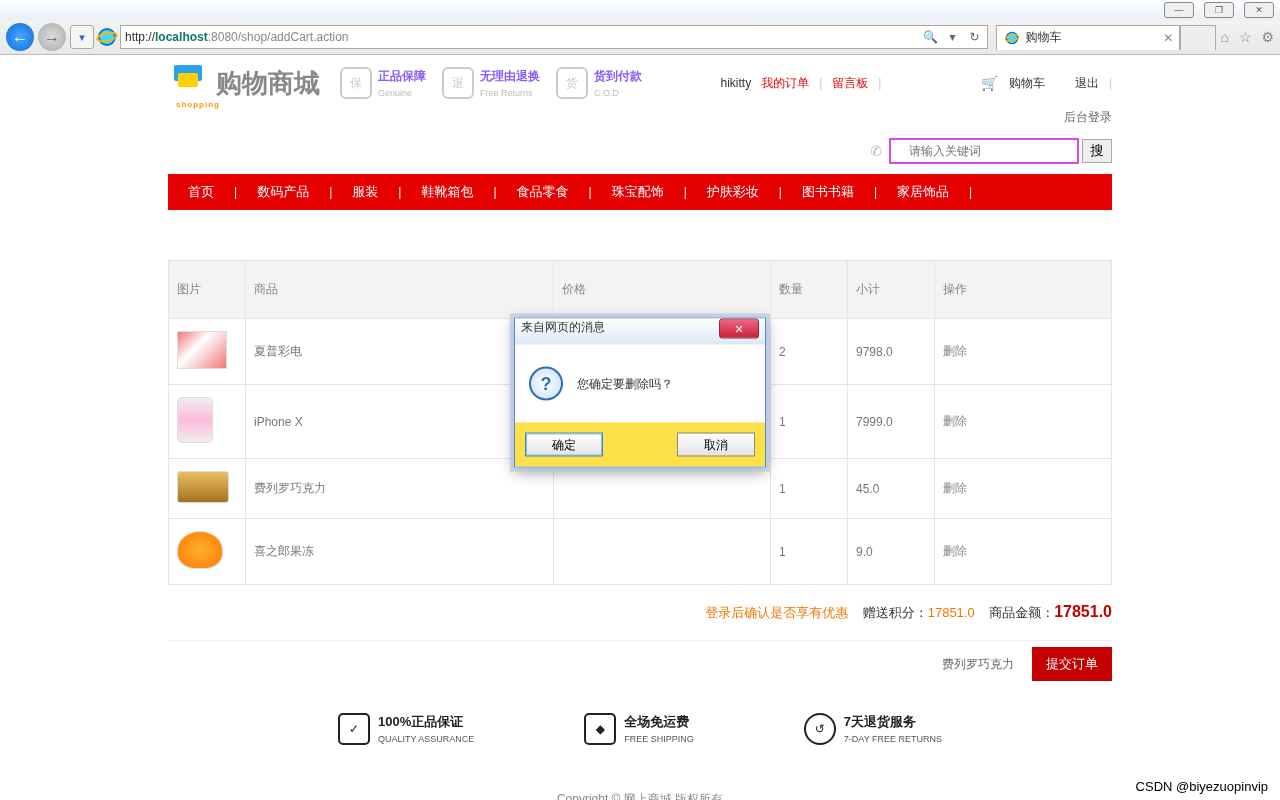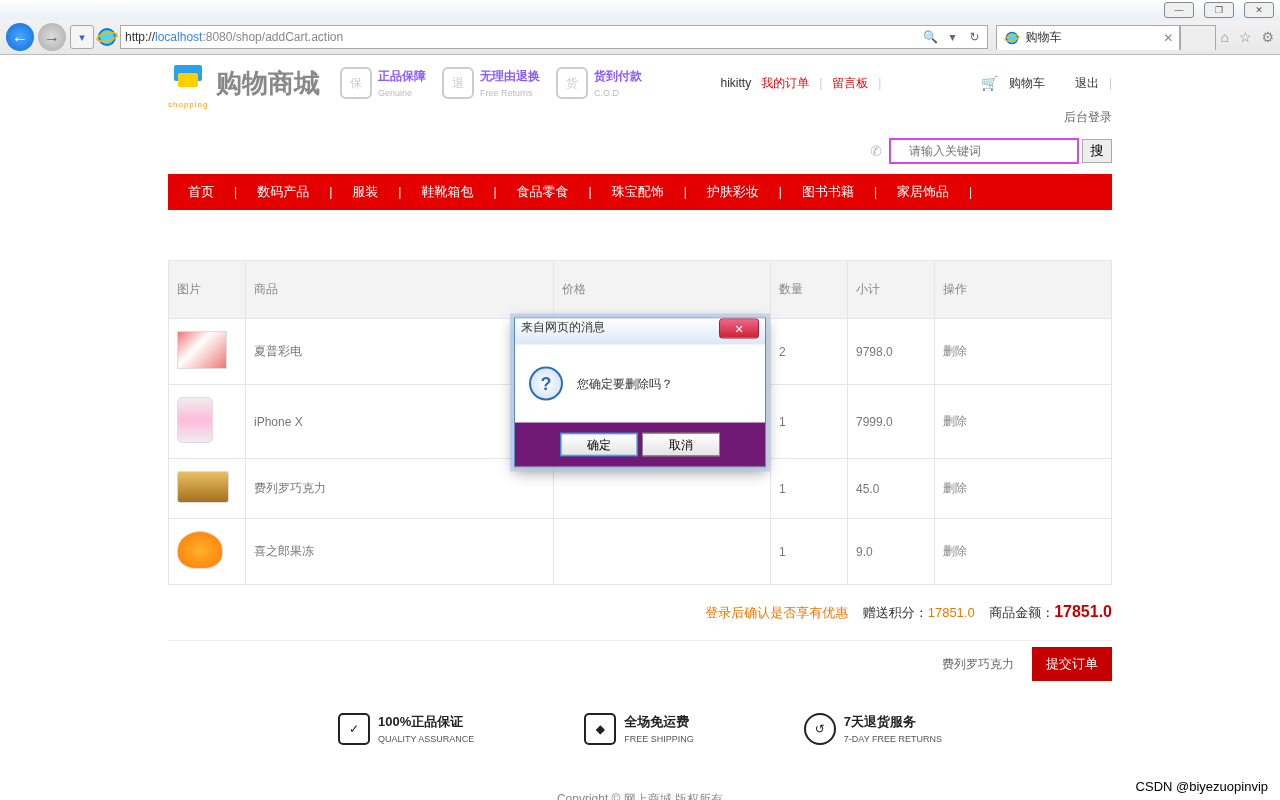--- a/index.html
+++ b/index.html
@@ -7,36 +7,36 @@
 .title-bar{height:20px;background:linear-gradient(#fff,#e8f0f8);display:flex;justify-content:flex-end;align-items:center;padding:0 6px;gap:10px}
 .win-btn{width:28px;height:14px;border:1px solid #888;border-radius:3px;display:flex;align-items:center;justify-content:center;font-size:9px;color:#555;background:#f0f0f0}
 .addr-row{height:34px;display:flex;align-items:center;padding:0 6px;gap:4px}
 .nav-arrow{width:28px;height:28px;border-radius:50%;background:radial-gradient(#4aa8ff,#0b6cd8);color:#fff;display:flex;align-items:center;justify-content:center;font-size:16px}
 .nav-arrow.fwd{background:radial-gradient(#ddd,#aaa);color:#666}
 .sq-btn{width:22px;height:22px;border:1px solid #aaa;border-radius:3px;display:flex;align-items:center;justify-content:center;font-size:11px;color:#36c;background:#f5f5f5}
 .ie-icon{width:18px;height:18px;display:inline-block;background:radial-gradient(#4ad5ff 50%,#0078d7 60%);border-radius:50%;position:relative}
 .ie-icon:before{content:"";position:absolute;width:18px;height:6px;border:2px solid #ffb400;border-radius:50%;top:4px;left:-2px;transform:rotate(-12deg)}
 .url-field{flex:1;height:22px;border:1px solid #aaa;background:#fff;display:flex;align-items:center;padding:0 4px;gap:4px}
 .url-text{flex:1;font-size:12px}
-.url-text .host{font-weight:normal;color:#3b82f6}
+.url-text .host{font-weight:bold;color:#0f766e}
 .url-text .rest{color:#888}
 .url-btn{width:18px;text-align:center;color:#666}
 .tab-strip{display:flex;margin-left:4px}
 .tab{height:24px;min-width:170px;border:1px solid #aaa;border-bottom:none;background:#fff;display:flex;align-items:center;padding:0 6px;gap:4px;font-size:12px;position:relative}
 .tab.empty{min-width:22px;background:#eee}
 .tab .close{margin-left:auto;color:#888}
 .tool-icons{margin-left:auto;display:flex;gap:10px;color:#888;font-size:14px}
 
 .page{width:944px;margin:0 auto;position:relative}
 .topbar{display:flex;align-items:center;padding:10px 0 0}
 .logo{display:flex;align-items:center;gap:8px}
 .logo-mark{position:relative;width:40px;height:36px}
 .logo-mark:before{content:"";position:absolute;top:0;left:6px;width:28px;height:16px;background:#2aa1e8;border-radius:2px}
 .logo-mark:after{content:"";position:absolute;top:8px;left:10px;width:20px;height:14px;background:#ffd000;border-radius:2px}
-.cart-sub{position:absolute;bottom:-8px;left:0;font-size:8px;color:#ff9900;font-weight:normal;letter-spacing:1px}
+.cart-sub{position:absolute;bottom:-8px;left:8px;font-size:8px;color:#ff9900;font-weight:bold;letter-spacing:1px}
 .brand{font-size:26px;font-weight:bold;color:#888}
 .badges{display:flex;gap:16px;margin-left:20px}
 .badge{display:flex;align-items:center;gap:6px;color:#999}
 .badge-ic{width:28px;height:28px;border:2px solid #ccc;border-radius:6px;display:flex;align-items:center;justify-content:center;color:#ccc;font-size:12px}
 .badge-txt b{display:block;color:#8b5cf6;font-size:12px}
 .badge-txt span{font-size:9px;color:#bbb}
 .toplinks{margin-left:auto;display:flex;align-items:center;gap:10px;font-size:12px}
 .toplinks .sep{color:#ccc}
 .red{color:#e50000}
 .cart-ic{color:#e50000;font-size:14px}
@@ -68,21 +68,21 @@
 .feat-ic.round{border-radius:50%}
 .feat-txt b{display:block;font-size:13px}
 .feat-txt span{font-size:9px;color:#555}
 .copyright{text-align:center;color:#888;padding:20px 0}
 
 .dialog-overlay{position:fixed;left:50%;top:50%;transform:translate(-50%,-55%);width:250px;border:1px solid #5a8ac6;box-shadow:0 0 0 4px rgba(180,200,230,.7),0 4px 14px rgba(0,0,0,.4);background:#fff;font-size:12px}
 .dlg-title{height:26px;background:linear-gradient(#fff,#dce7f5);display:flex;align-items:flex-start;padding:0 6px;color:#333}
 .dlg-close{margin-left:auto;width:38px;height:18px;background:linear-gradient(#e68,#c23);color:#fff;border-radius:3px;display:flex;align-items:center;justify-content:center;border:1px solid #923;font-size:11px}
 .dlg-body{padding:22px 14px;display:flex;align-items:center;gap:14px}
 .q-ic{width:30px;height:30px;border:2px solid #2a6db8;border-radius:50%;display:flex;align-items:center;justify-content:center;color:#2a6db8;font-size:18px;font-weight:bold;background:radial-gradient(#fff,#c8ddf5)}
-.dlg-btns{background:#701a75;padding:10px;display:flex;justify-content:center;gap:4px}
+.dlg-btns{background:#fde047;padding:10px;display:flex;justify-content:space-between;gap:4px}
 .dlg-btns button{width:78px;height:24px;border:1px solid #888;background:linear-gradient(#fff,#e4e4e4);font-size:12px}
 .dlg-btns button.primary{border:1px solid #3a8ad8;box-shadow:0 0 0 1px #8bd inset}
 .watermark{position:fixed;bottom:6px;right:12px;color:#000000;font-size:13px}
 </style>
 </head>
 <body>
 
 <div class="browser-chrome">
   <div class="title-bar">
     <div class="win-btn">—</div>

